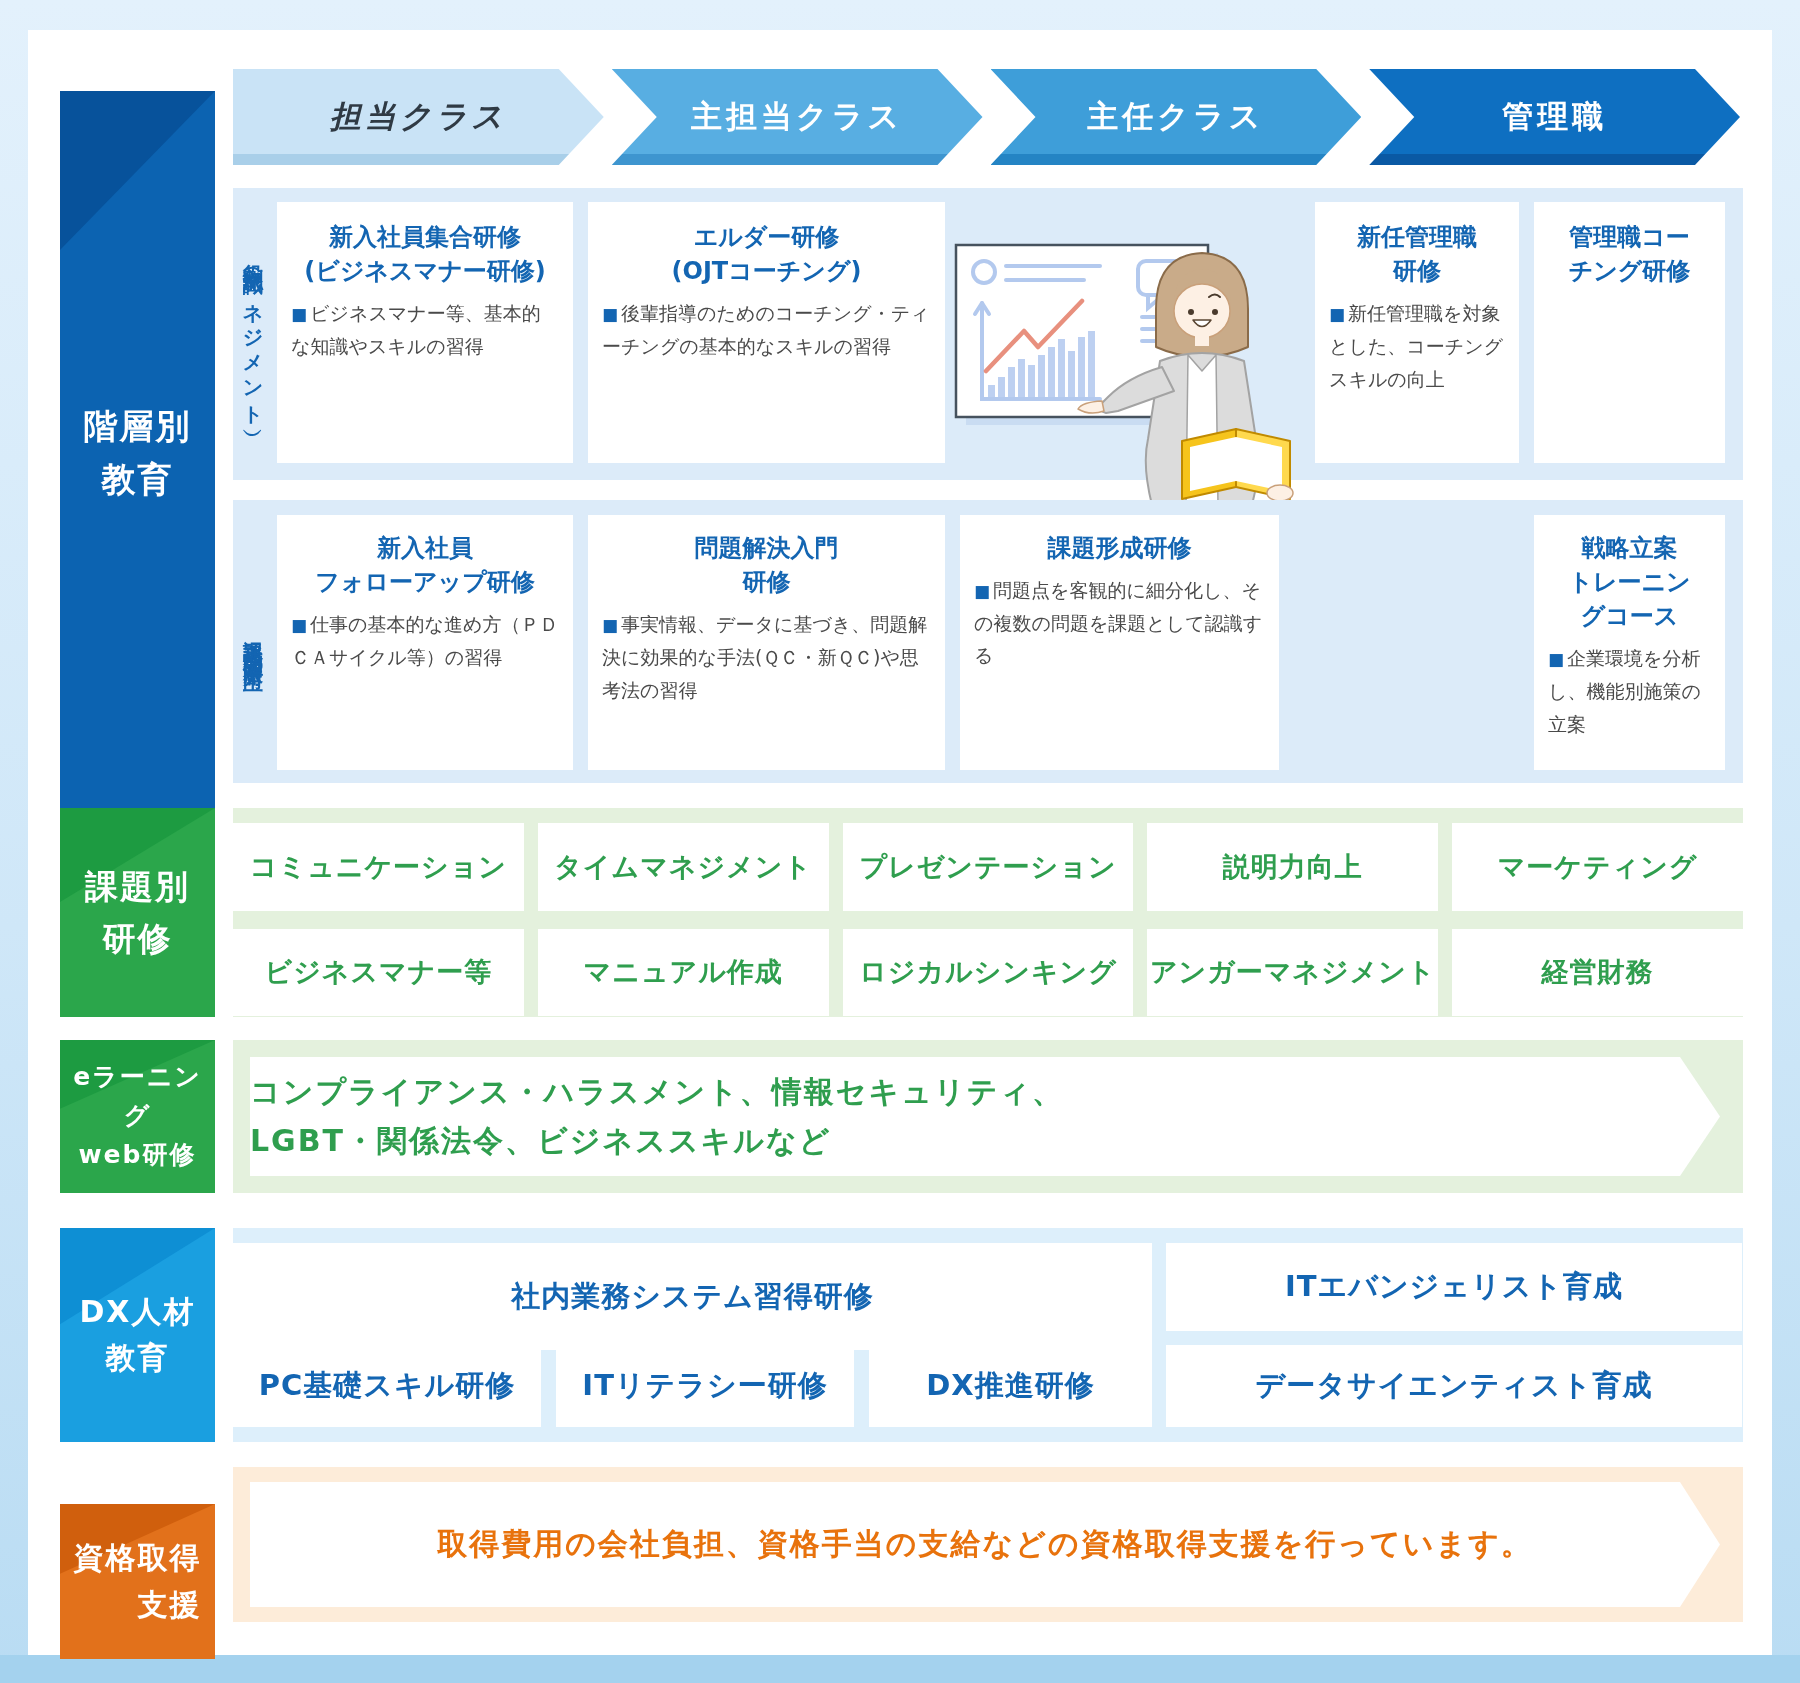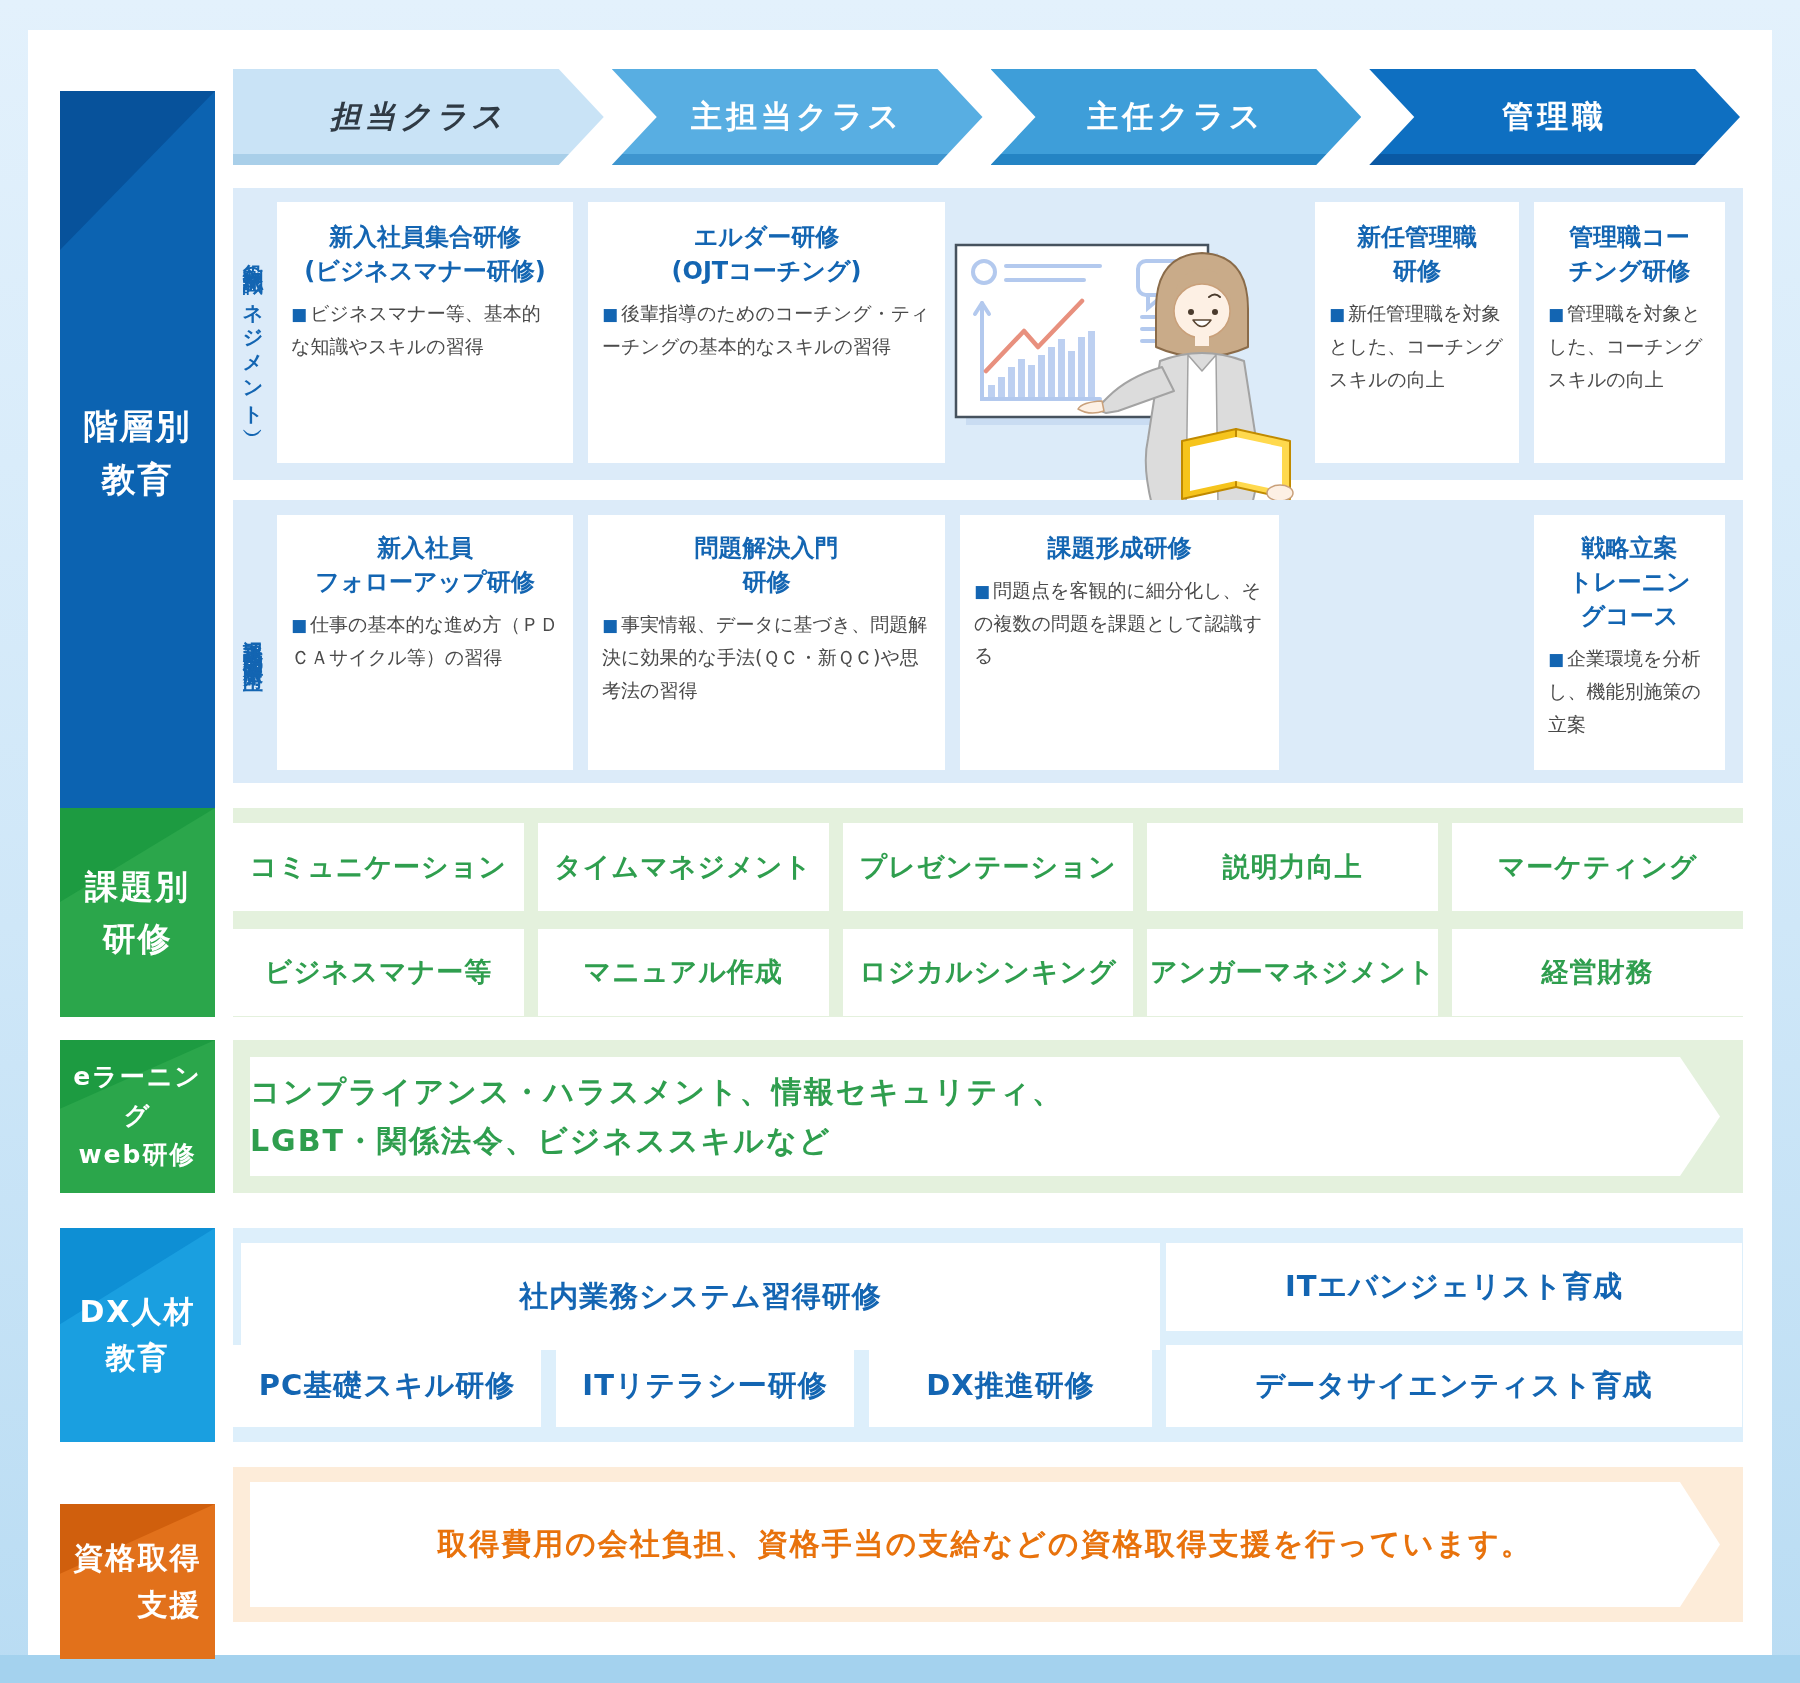--- a/index.html
+++ b/index.html
@@ -63,21 +63,21 @@
   .elearn{position:absolute;left:233px;top:1040px;width:1510px;height:153px;background:#e4f1dd;z-index:1;}
   .elearn-card{position:absolute;left:17px;top:17px;width:1470px;height:119px;background:#fff;
     clip-path:polygon(0 0,calc(100% - 40px) 0,100% 50%,calc(100% - 40px) 100%,0 100%);
     display:flex;flex-direction:column;align-items:flex-start;justify-content:center;gap:8px;
     color:#2f9e4e;font-weight:700;font-size:30px;letter-spacing:2px;}
 
   
   .dx{position:absolute;left:233px;top:1228px;width:1510px;height:214px;background:#ddeffb;z-index:1;}
   .dxcard{position:absolute;background:#fff;display:flex;align-items:center;justify-content:center;
     color:#1365b2;font-weight:700;font-size:29px;letter-spacing:1px;}
-  .dx1{left:8px;top:15px;width:919px;height:107px;}
+  .dx1{left:0;top:15px;width:919px;height:107px;}
   .dx2{left:933px;top:15px;width:576px;height:88px;}
   .dx3{left:0;top:117px;width:308px;height:82px;}
   .dx4{left:323px;top:117px;width:298px;height:82px;}
   .dx5{left:636px;top:117px;width:283px;height:82px;}
   .dx6{left:933px;top:117px;width:576px;height:82px;}
 
   
   .cert{position:absolute;left:233px;top:1467px;width:1510px;height:155px;background:#fdecd9;z-index:1;}
   .cert-card{position:absolute;left:17px;top:15px;width:1470px;height:125px;background:#fff;
     clip-path:polygon(0 0,calc(100% - 40px) 0,100% 50%,calc(100% - 40px) 100%,0 100%);
@@ -143,23 +143,20 @@
       </div>
       <div class="cb">
         <span class="bu">■</span><span>新任管理職を対象とした、コーチングスキルの向上</span>
       </div>
     </div>
 
     <div class="card" style="left:1301px;width:191px;">
       <div class="ct">
         <div>管理職コー</div>
         <div>チング研修</div>
-      </div>
-      <div class="cb">
-        <span class="bu">■</span><span>管理職を対象とした、コーチングスキルの向上</span>
       </div>
     </div>
 
     <svg class="illus" viewBox="0 0 390 300">
       <rect x="16" y="48" width="252" height="172" fill="#c9dcf2"></rect>
       <rect x="6" y="40" width="252" height="172" fill="#ffffff" stroke="#46525e" stroke-width="2.5"></rect>
       <g stroke="#b3c9ee" stroke-width="4" fill="none" stroke-linecap="round">
         <circle cx="34" cy="67" r="11"></circle>
         <path d="M56 61 H150"></path>
           <path d="M56 75 H134"></path>

